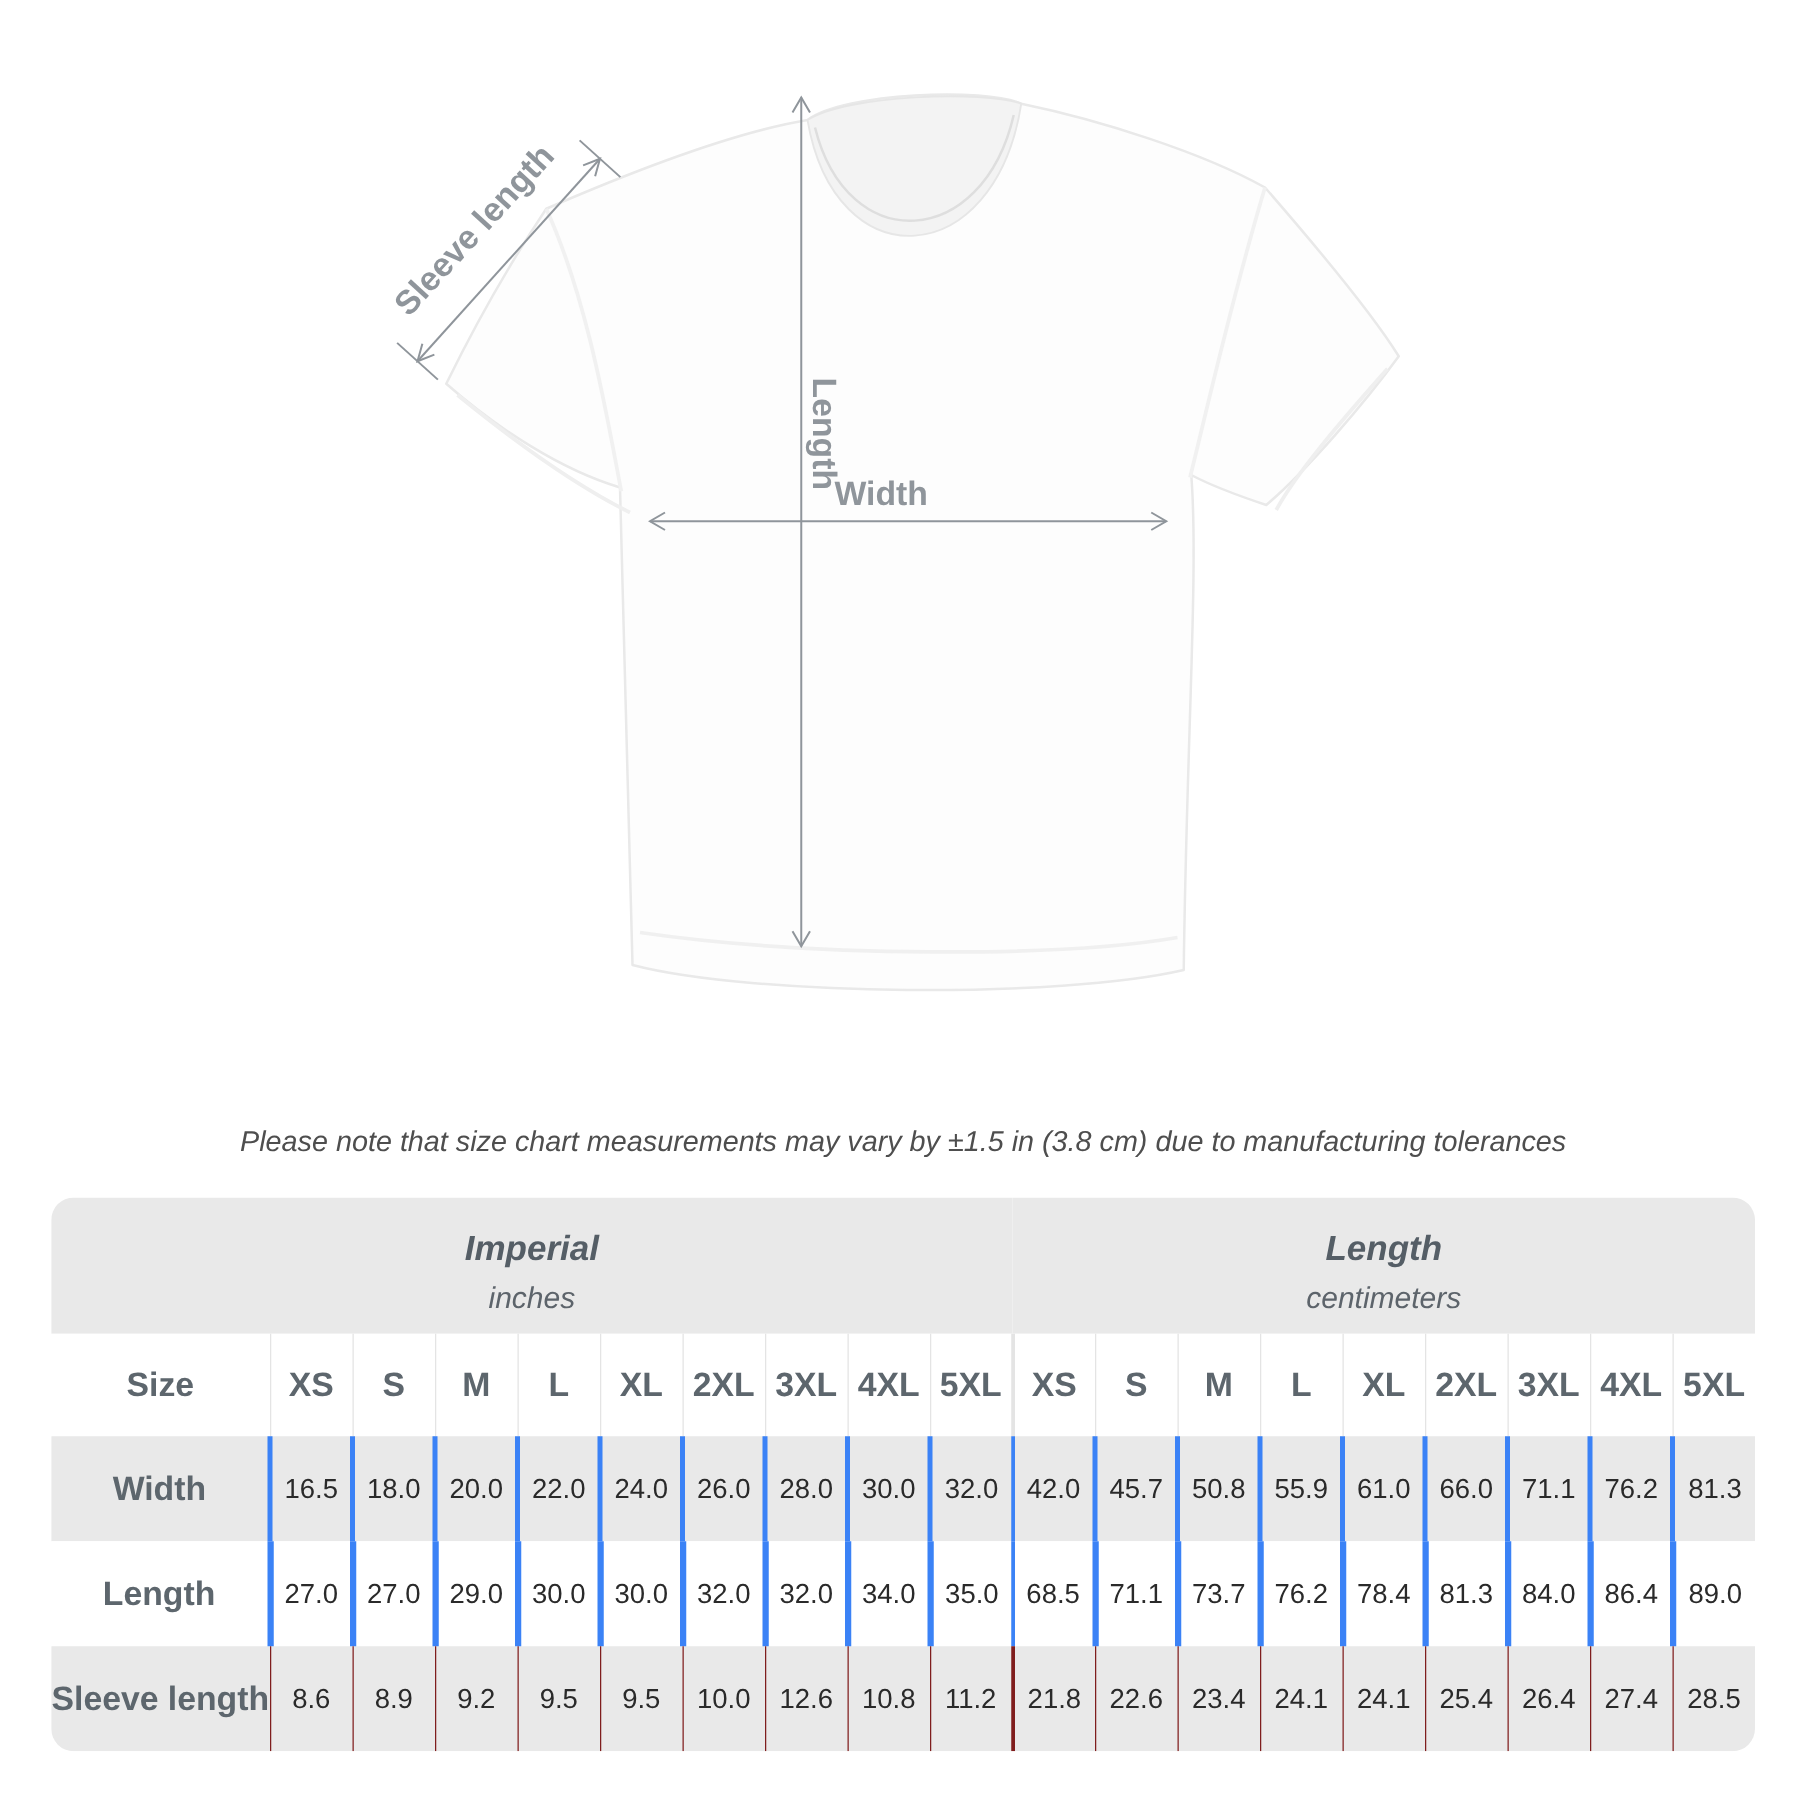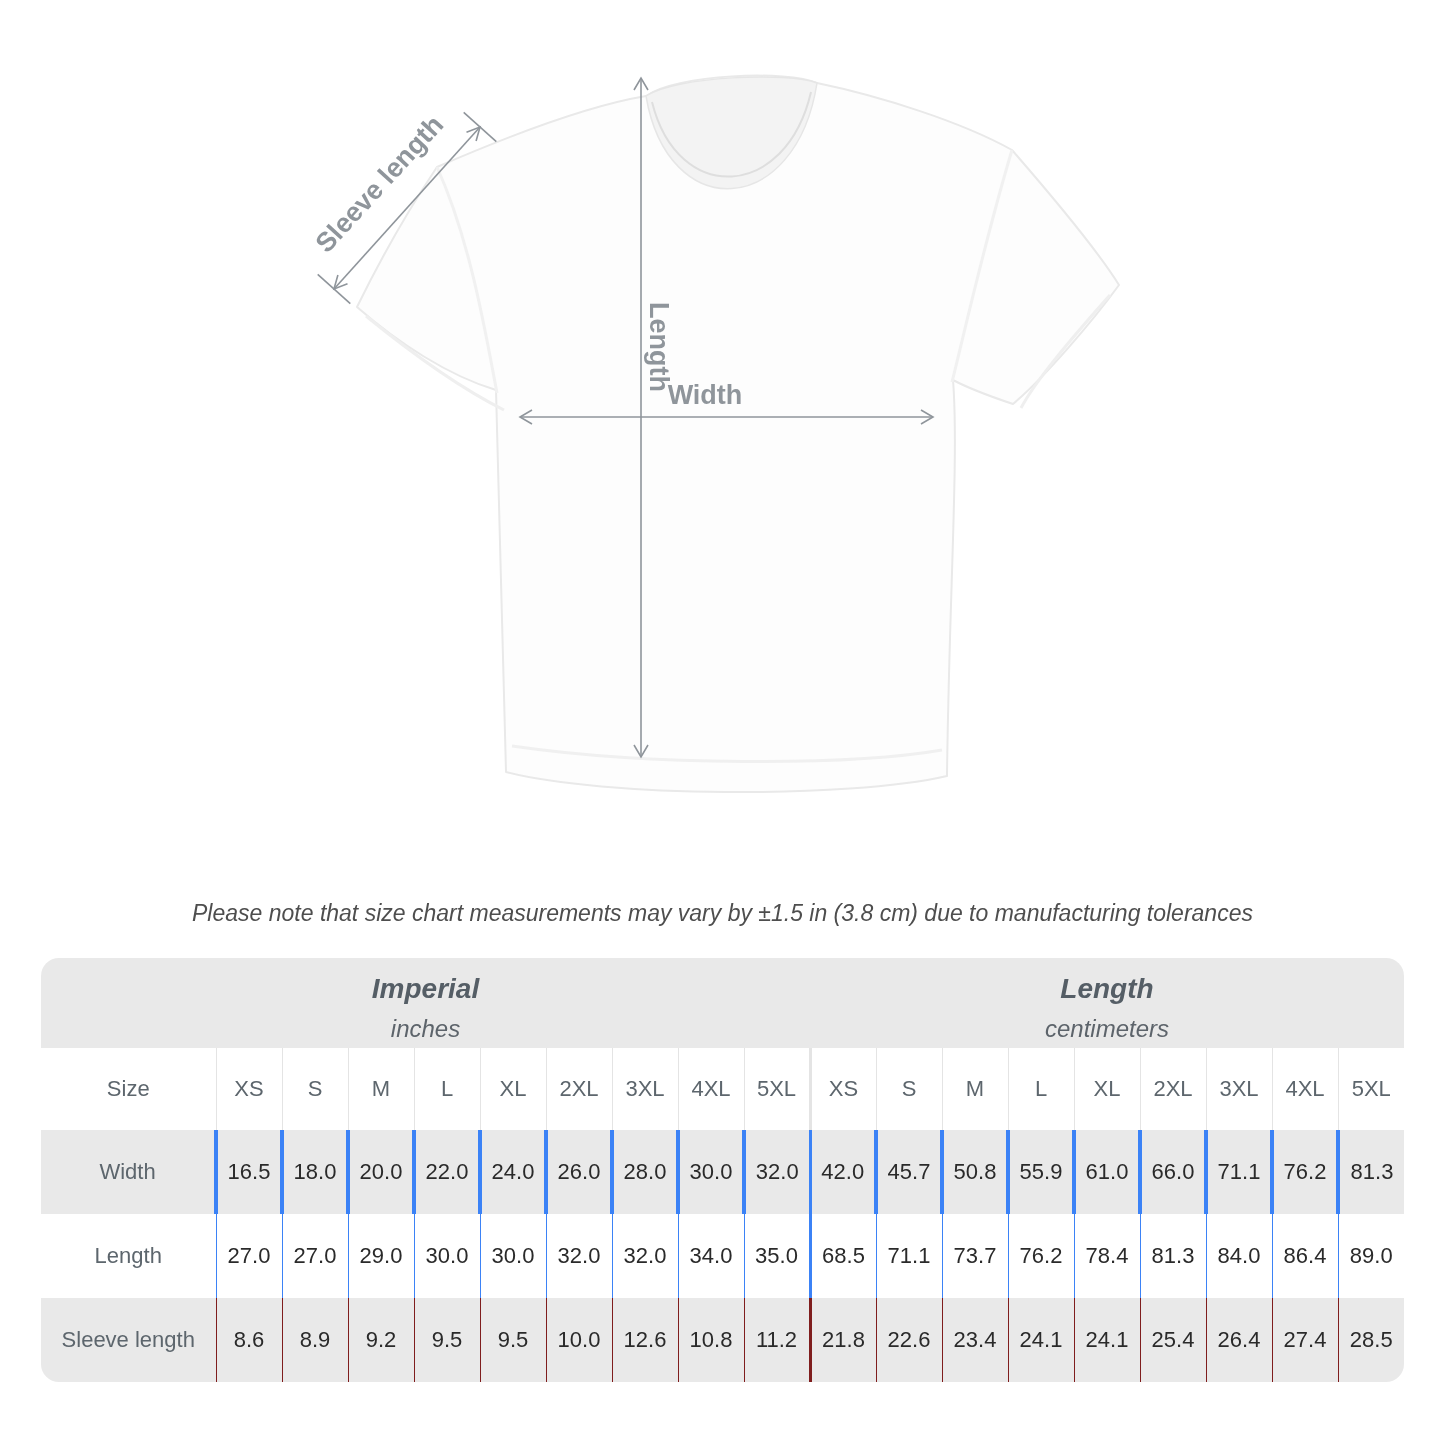--- a/index.html
+++ b/index.html
@@ -8,31 +8,31 @@
   .diagram{position:absolute;top:0;left:0;width:1445px;height:830px;}
   .dim-label{font-family:"Liberation Sans", sans-serif;font-weight:bold;font-size:27px;fill:#8f959b;}
   .page-title{position:absolute;top:849px;left:0;width:100%;text-align:center;
               font-size:35px;font-weight:bold;color:#2d2d2d;line-height:1.1;}
   .page-subtitle{position:absolute;top:901px;left:0;width:100%;text-align:center;
               font-size:23px;font-style:italic;color:#4e4e4e;line-height:1.1;}
   .table-wrap{position:absolute;top:958px;left:41px;width:1363px;border-radius:18px;overflow:hidden;}
   table.sizes{width:100%;border-collapse:collapse;table-layout:fixed;}
   col.lblcol{width:175px;}
   td{padding:0;text-align:center;vertical-align:middle;}
-  tr.band-row td{background:#e9e9e9;height:90px;vertical-align:middle;}
+  tr.band-row td{background:#e9e9e9;height:109px;vertical-align:middle;}
   .band-title{font-size:28px;font-weight:bold;font-style:italic;color:#555e66;padding-top:10px;}
   .band-unit{font-size:24px;font-style:italic;color:#5d646b;margin-top:10px;}
   tr.size-row td{background:#ffffff;height:82px;}
   tr.row-a td{background:#e9e9e9;height:84px;}
   tr.row-b td{background:#ffffff;height:84px;}
   tr.row-c td{background:#e9e9e9;height:84px;}
-  .hd{font-size:22px;font-weight:normal;color:#5d666d;}
+  .hd{font-size:27px;font-weight:bold;color:#5d666d;}
   .val{font-size:22px;color:#2a2a2a;}
   tr.size-row td + td{border-left:1px solid #e4e4e4;}
-  tr.row-b td + td{border-left:1px solid #3b82f6;}
+  tr.row-b td + td{border-left:5px solid #3b82f6;}
   tr.row-a td + td{border-left:4px solid #3b82f6;}
   tr.row-c td + td{border-left:1px solid #7f1d1d;margin-left:11px;}
   td.mid{border-left-width:3px !important;}
 </style>
 </head>
 <body>
 
 <div class="page">
 
   <svg class="diagram" viewBox="0 0 1445 830">

